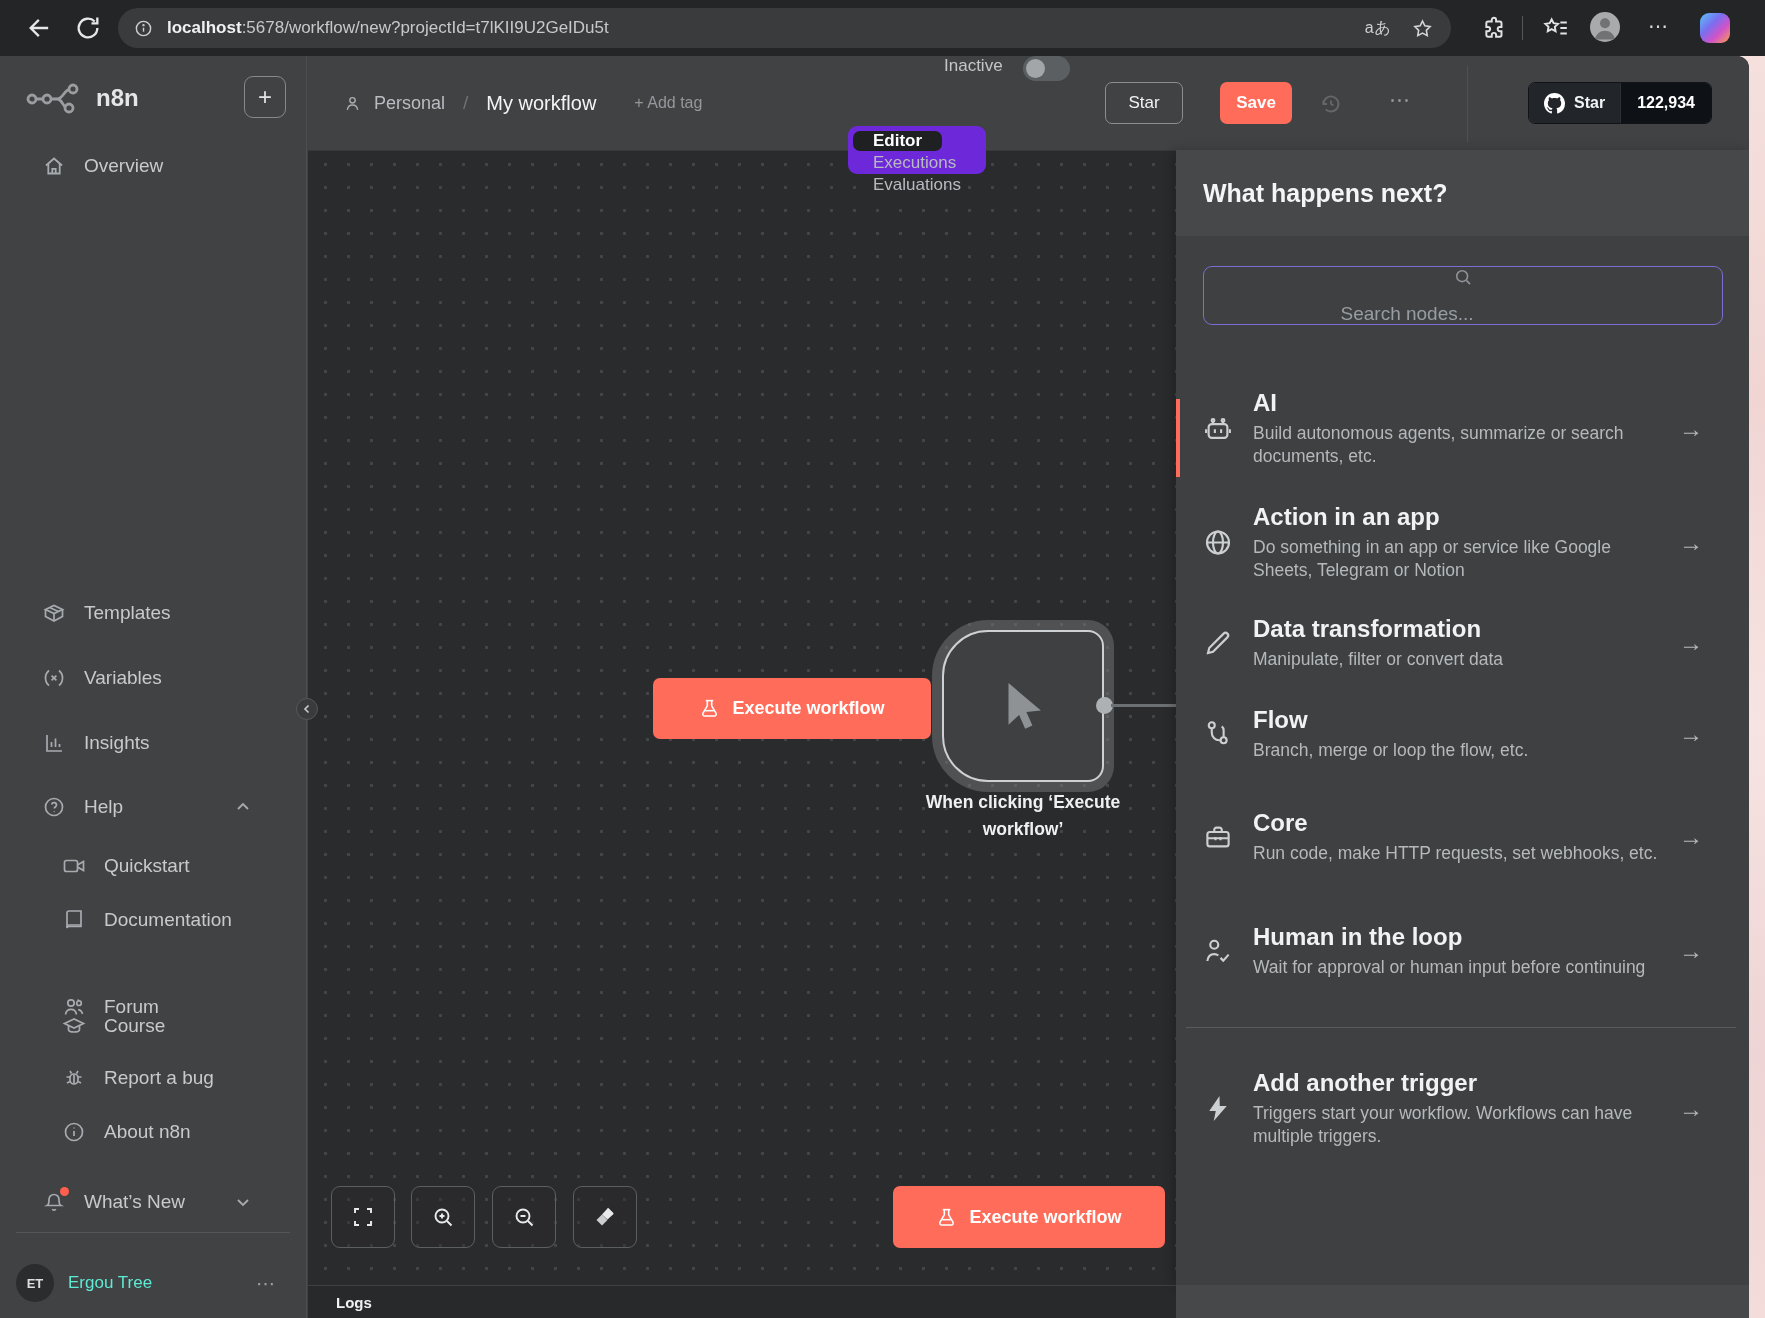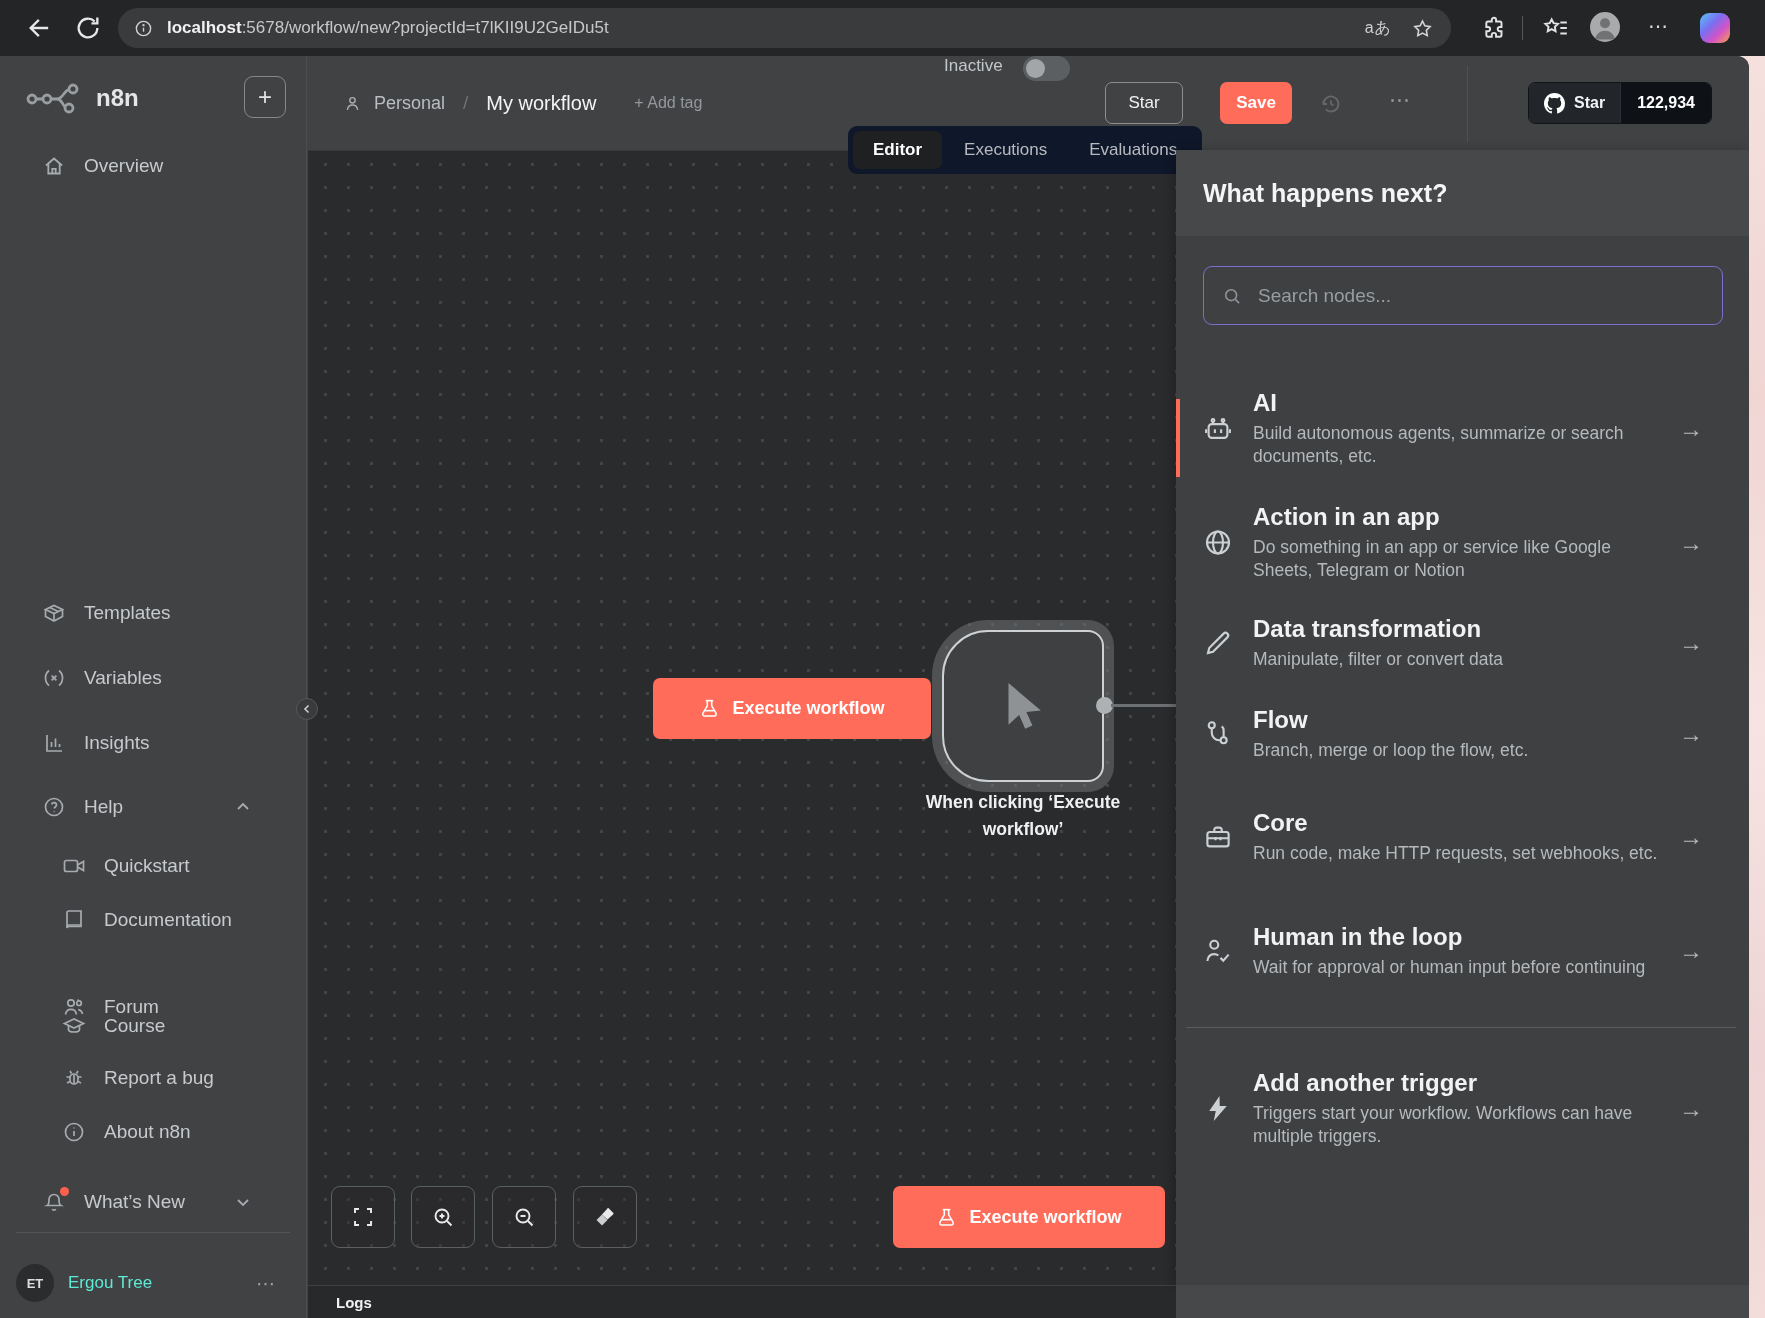--- a/index.html
+++ b/index.html
@@ -76,22 +76,22 @@
   .top-vdiv { position:absolute; left:1160px; top:10px; width:1px; height:76px; background:#4e5052; }
   .github { position:absolute; left:1221px; top:26px; height:42px; display:flex; border-radius:7px;
             overflow:hidden; border:1px solid #101418; }
   .gh-star { background:#22262b; color:#f2f3f4; display:flex; align-items:center; gap:9px;
              padding:0 15px; font-size:16px; font-weight:700; }
   .gh-star svg { width:21px; height:21px; }
   .gh-count { background:#0e1217; color:#fff; display:flex; align-items:center; padding:0 16px;
               font-size:16px; font-weight:700; border-left:1px solid #2c3036; }
 
   
-  .tabbar { position:absolute; left:848px; top:70px; height:48px; background:#0f172a; border-radius:9px;
-            display:flex; align-items:flex-start; padding:5px; gap:2px; z-index:3; }
+  .tabbar { position:absolute; left:848px; top:70px; height:48px; background:#6d28d9; border-radius:9px;
+            display:flex; align-items:flex-start; padding:5px; gap:2px; z-index:3;flex-direction:column; }
   .tab { font-size:17px; color:#b7bbbf; padding:0 20px; height:38px; display:flex; align-items:center;
          border-radius:7px; white-space:nowrap; }
   .tab.active { background:#1e2022; color:#ffffff; font-weight:700; }
 
   
   .canvas { position:absolute; left:308px; top:94px; width:868px; height:1168px; background:#2a2b2d;
             background-image:radial-gradient(circle, #434547 1.4px, transparent 1.6px);
             background-size:23px 23px; background-position:6px 2px; z-index:1; border-top:1px solid #37393b; }
   .exec-btn { position:absolute; border:none; border-radius:7px; background:#ff6d5a; color:#fff;
               display:flex; align-items:center; justify-content:center; gap:12px; font-size:18px;
@@ -121,21 +121,21 @@
   .collapse-pill svg { width:10px; height:10px; }
 
   
   .panel { position:absolute; left:1176px; top:94px; width:573px; height:1135px; background:#3e4042;
            z-index:4; box-shadow:-3px 0 10px rgba(0,0,0,0.22); }
   .panel-header { position:absolute; left:0; top:0; width:100%; height:86px; background:#474849;
                   display:flex; align-items:center; padding-left:27px; }
   .panel-title { font-size:25px; font-weight:700; color:#f4f5f6; }
   .orange-tick { position:absolute; left:0; top:249px; width:3.5px; height:78px; background:#ff6d5a; }
   .search-box { position:absolute; left:27px; top:116px; width:520px; height:59px; border:1.5px solid #7a6fd0;
-                border-radius:9px; display:flex; align-items:center; padding:0 18px; gap:16px; background:#3e4042; }
+                border-radius:9px; display:flex; align-items:center; padding:0 18px; gap:16px; background:#3e4042;flex-direction:column; }
   .search-box svg { width:20px; height:20px; color:#8f9398; flex:none; }
   .search-input { flex:1; background:transparent; border:none; outline:none; color:#e8eaec;
                   font-size:19px; font-family:"Liberation Sans",sans-serif; }
   .search-input::placeholder { color:#989da2; }
   .p-item { position:absolute; left:0; width:100%; padding:0 46px 0 27px; display:flex;
             align-items:center; gap:20px; transform:translateY(-50%); }
   .p-icon { width:30px; height:30px; color:#ccd0d3; flex:none; }
   .p-text { width:412px; }
   .p-title { font-size:24px; font-weight:700; color:#f1f2f4; margin-bottom:5px; }
   .p-desc { font-size:17.5px; color:#b5b9bc; line-height:23px; }

